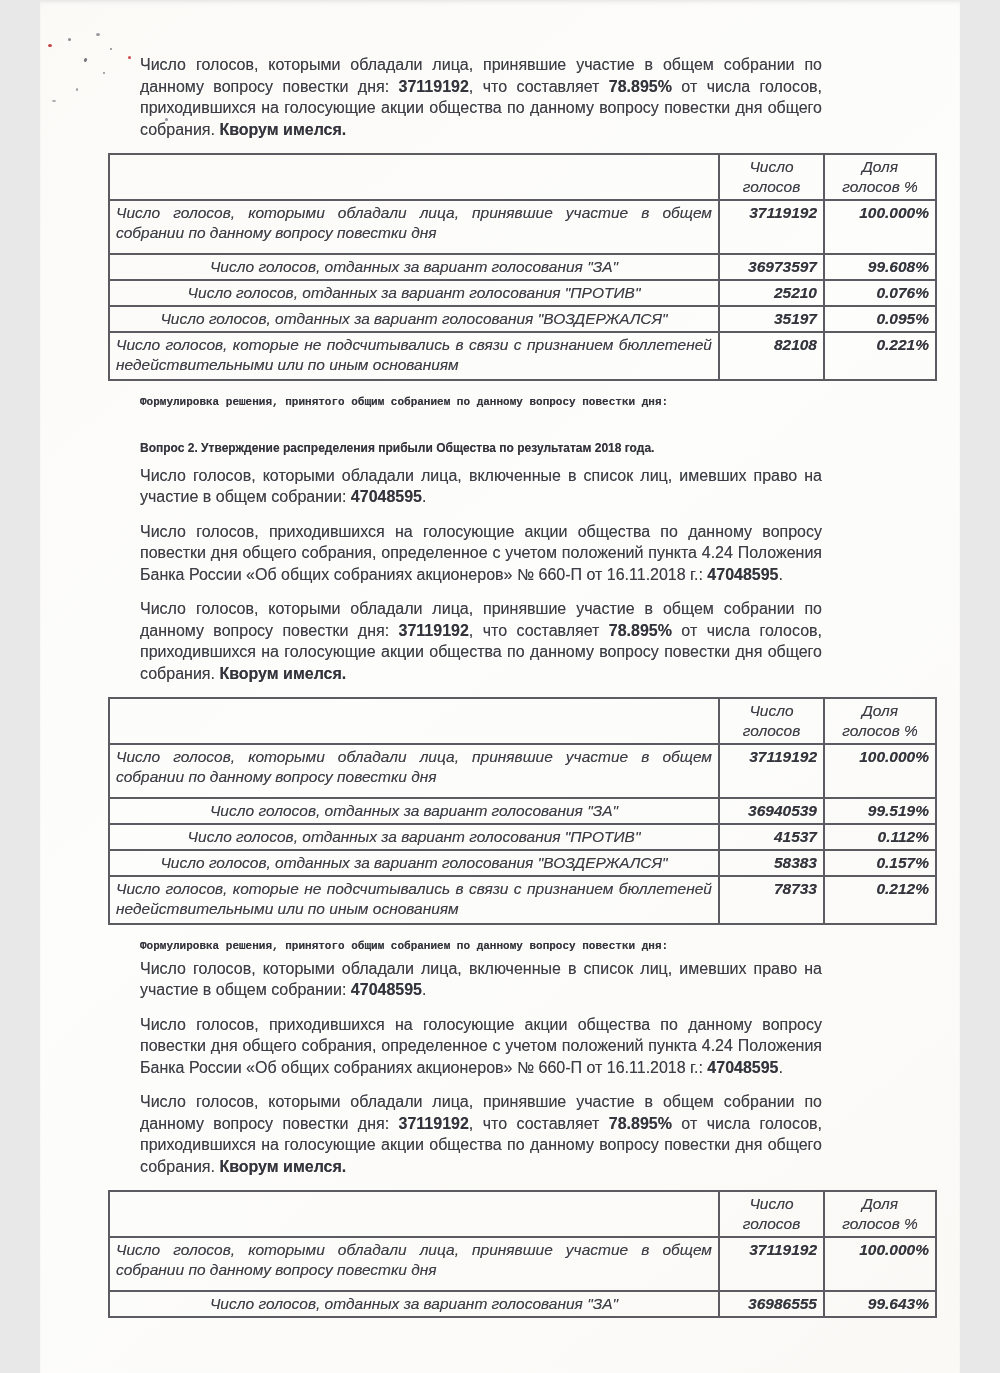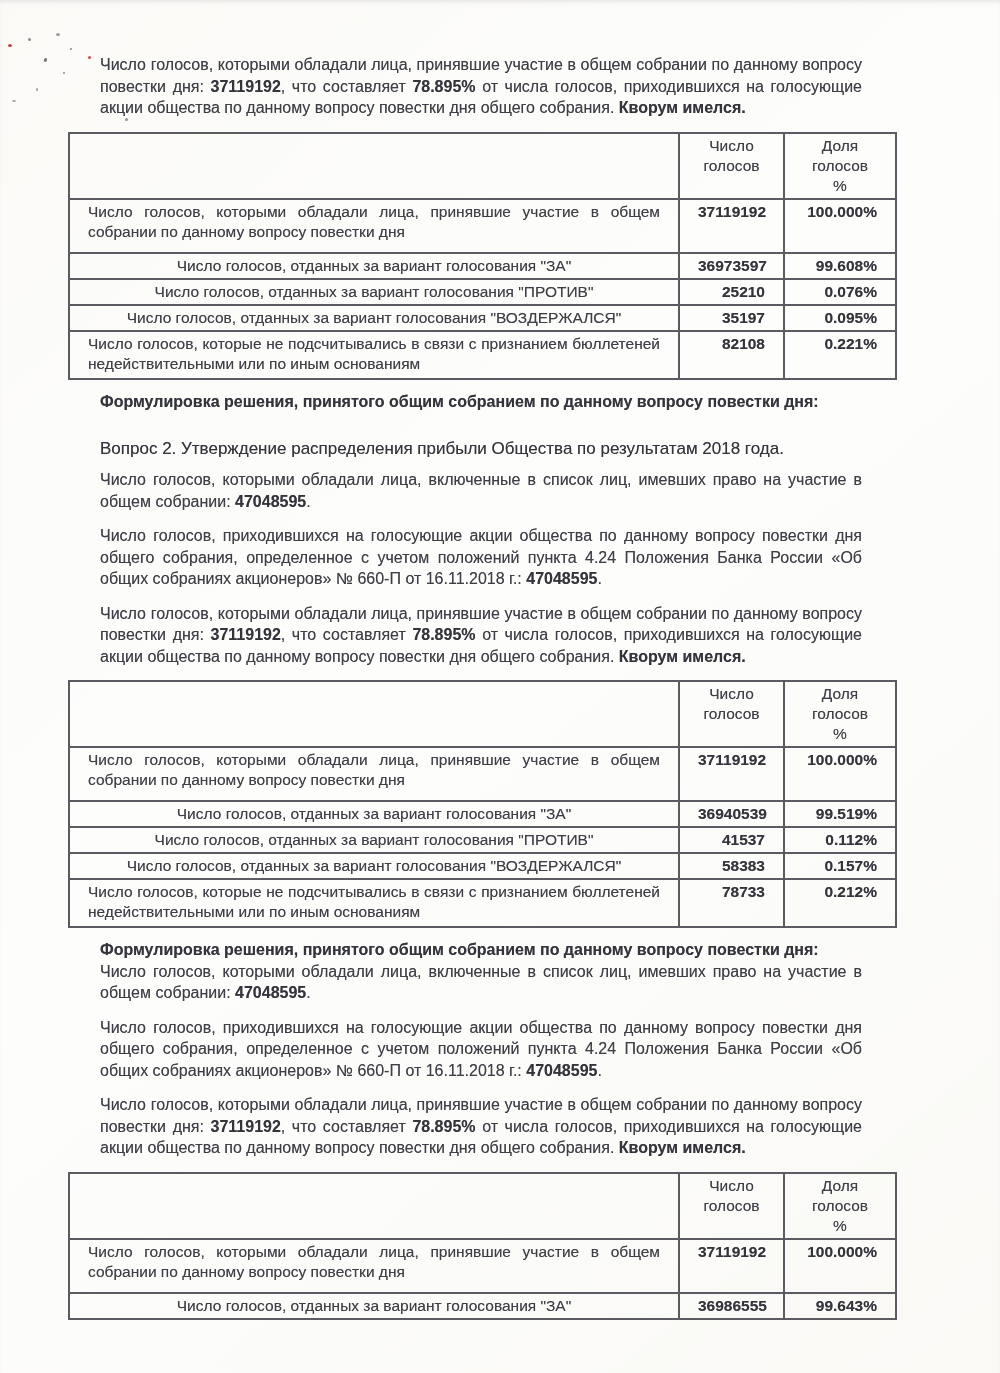--- a/index.html
+++ b/index.html
@@ -1,57 +1,59 @@
 <!DOCTYPE html>
 <html><head>
 <meta charset="utf-8">
 <style>
   html,body{margin:0;padding:0;background:#e8e8e8;}
   .page{
     position:relative;
-    width:1000px;height:1373px;
+    width:920px;height:1373px;
     margin:0 auto;
     background:linear-gradient(140deg,#fbfaf7 0%,#fdfdfb 45%,#faf9f6 100%);
     overflow:hidden;
     font-family:"Liberation Sans",sans-serif;
     color:#3d3e46;
     box-shadow:inset 0 4px 6px -4px rgba(150,150,150,.35);
   }
   .content{padding-top:54px;}
   .para{
     margin:0 138px 13px 100px;
     font-size:16px;line-height:21.5px;
     text-align:justify;
     text-shadow:0 0 .4px rgba(61,62,70,.55);
   }
   b{font-weight:bold;color:#33343c;}
   .q-head{
     margin:27px 138px 10px 100px;
-    font-size:17px;font-weight:normal;color:#33343c;
+    font-size:12px;font-weight:bold;color:#33343c;
     text-shadow:0 0 .4px rgba(51,52,60,.55);
   }
   .resolution{
     margin:11px 72px 0 100px;
-    font-size:16px;line-height:21.5px;
+    font-size:11px;line-height:21.5px;
     text-shadow:0 0 .4px rgba(61,62,70,.55);
+    font-family:Liberation Mono, monospace;
   }
   .res-head{margin:0;font-weight:bold;color:#33343c;}
   .res-text{margin:0;text-align:justify;}
   table.votes{
     border-collapse:collapse;
     margin:12px 0 0 68px;
     width:827px;
     table-layout:fixed;
     font-size:15.5px;line-height:20px;
     text-shadow:0 0 .4px rgba(61,62,70,.5);
   }
   table.votes td{
     border:2px solid #5b5b61;
     vertical-align:top;
-    padding:2px 18px;
+    padding:2px 6px;
+    font-style:italic;
   }
   col.c-label{width:610px;}
   col.c-votes{width:105px;}
   col.c-share{width:112px;}
   td.hdr{font-weight:normal;text-align:center;padding:2px 9px;}
   tr.hdr-row td{height:40px;}
   td.lbl{text-align:center;padding-right:10px;}
   tr.tall td{height:48px;}
   tr.tall2 td{height:42px;}
   tr.tall td.lbl, tr.tall2 td.lbl{text-align:justify;}

